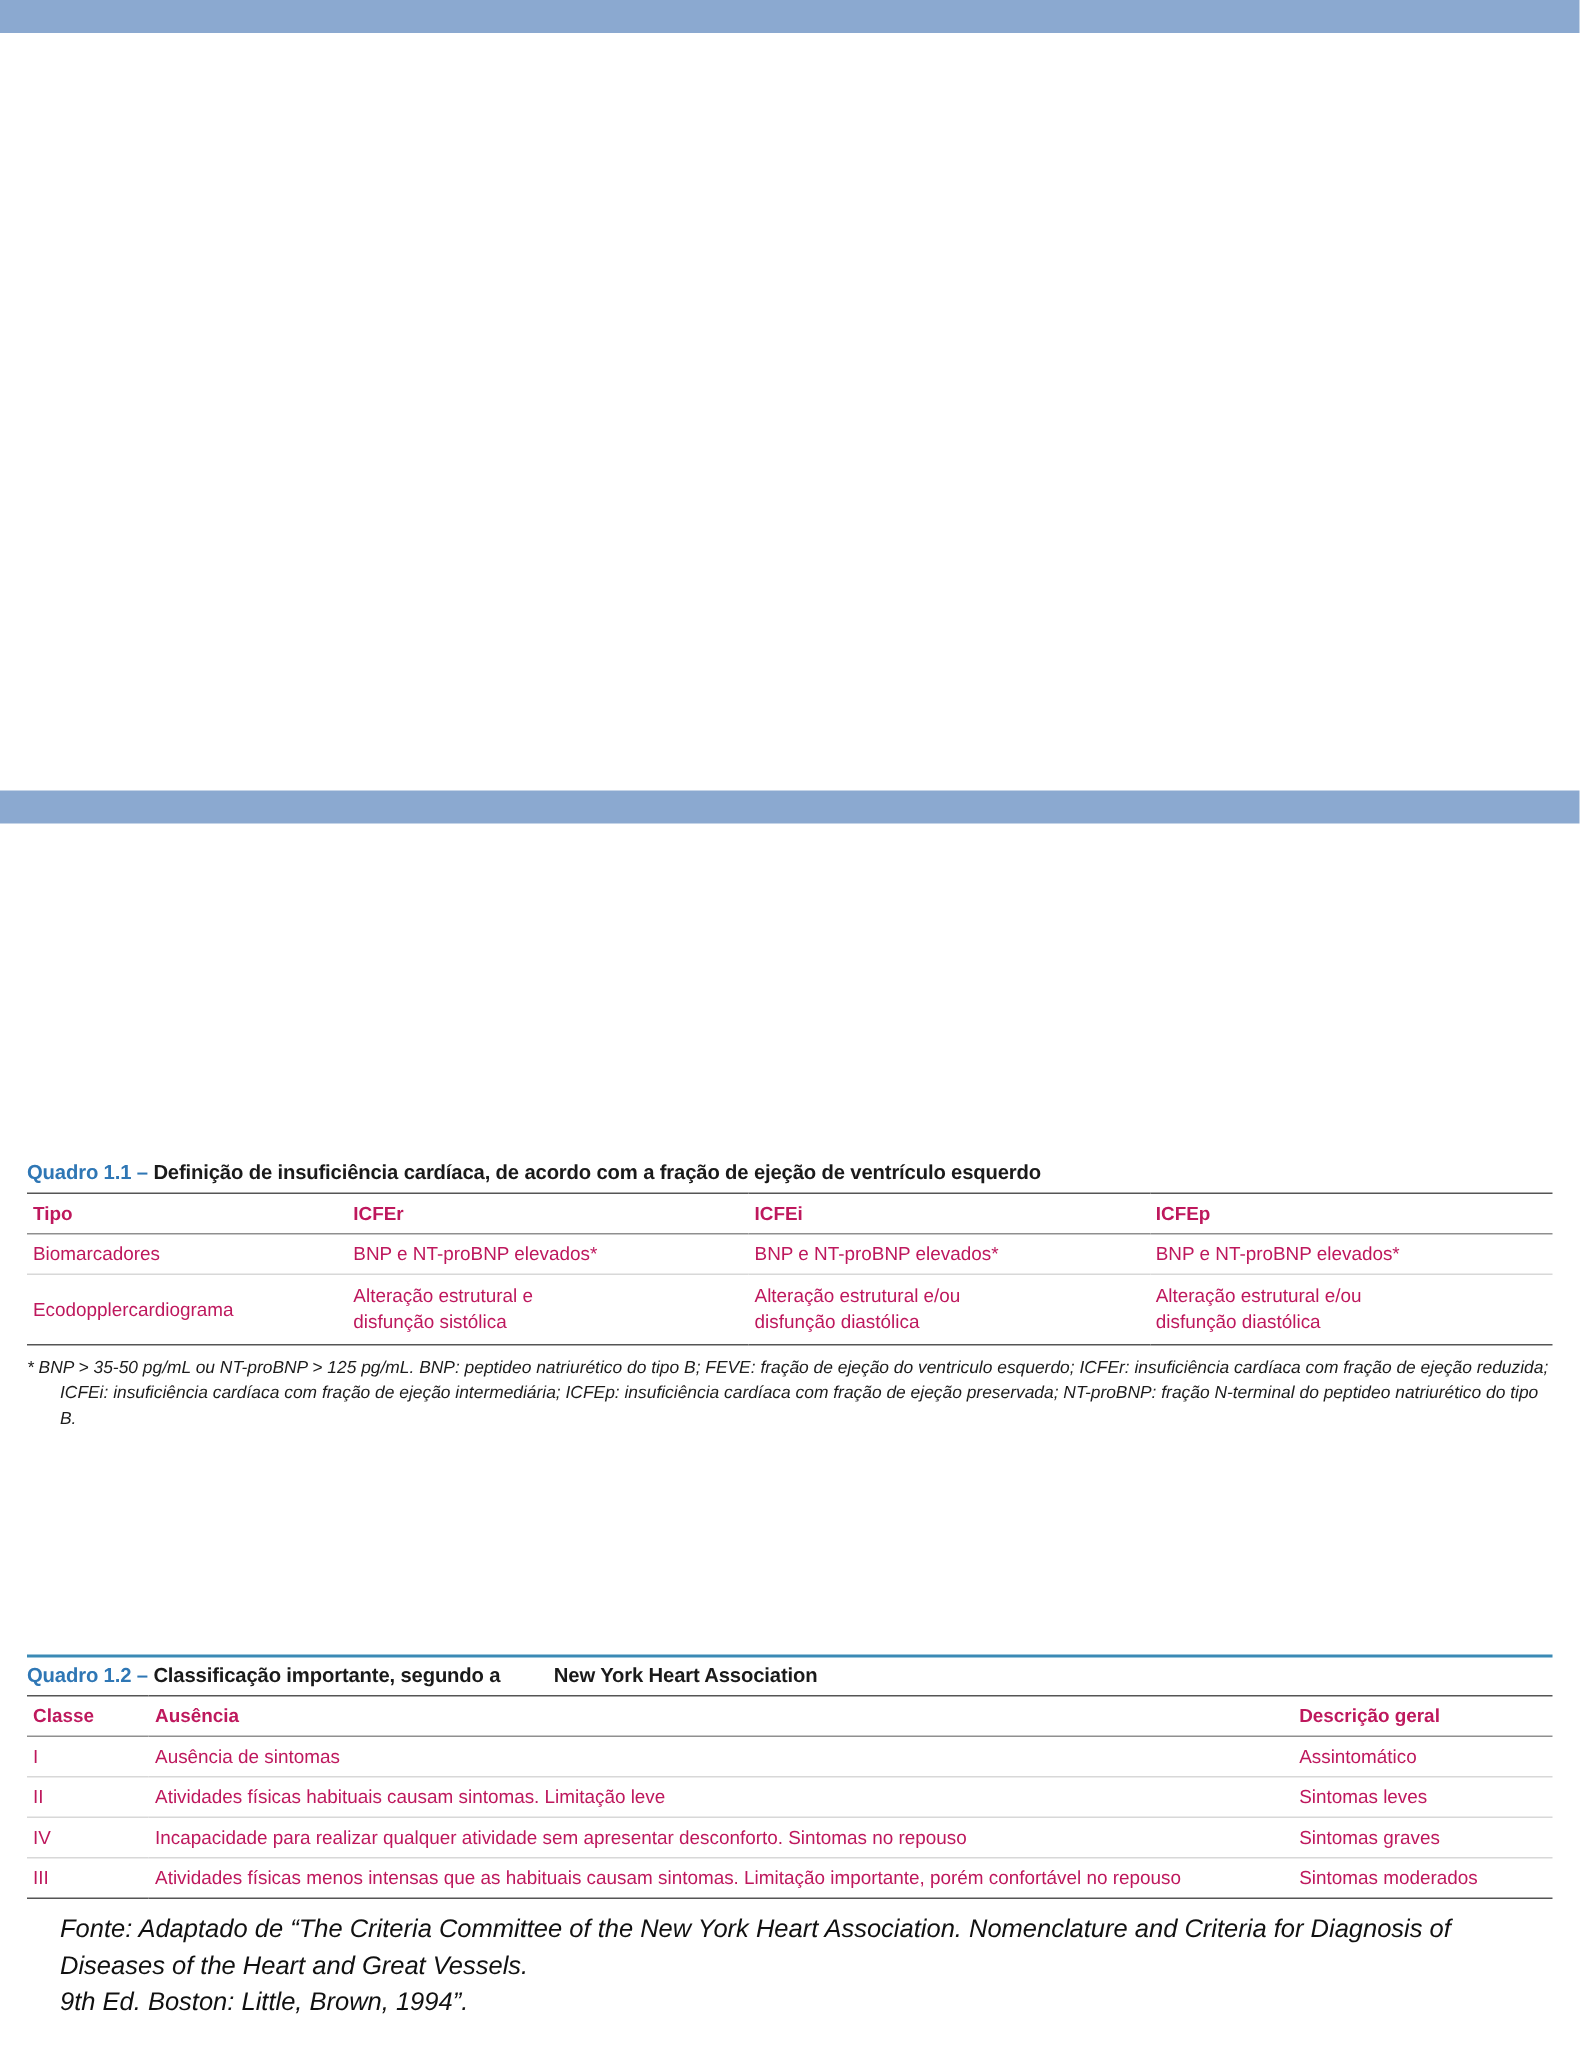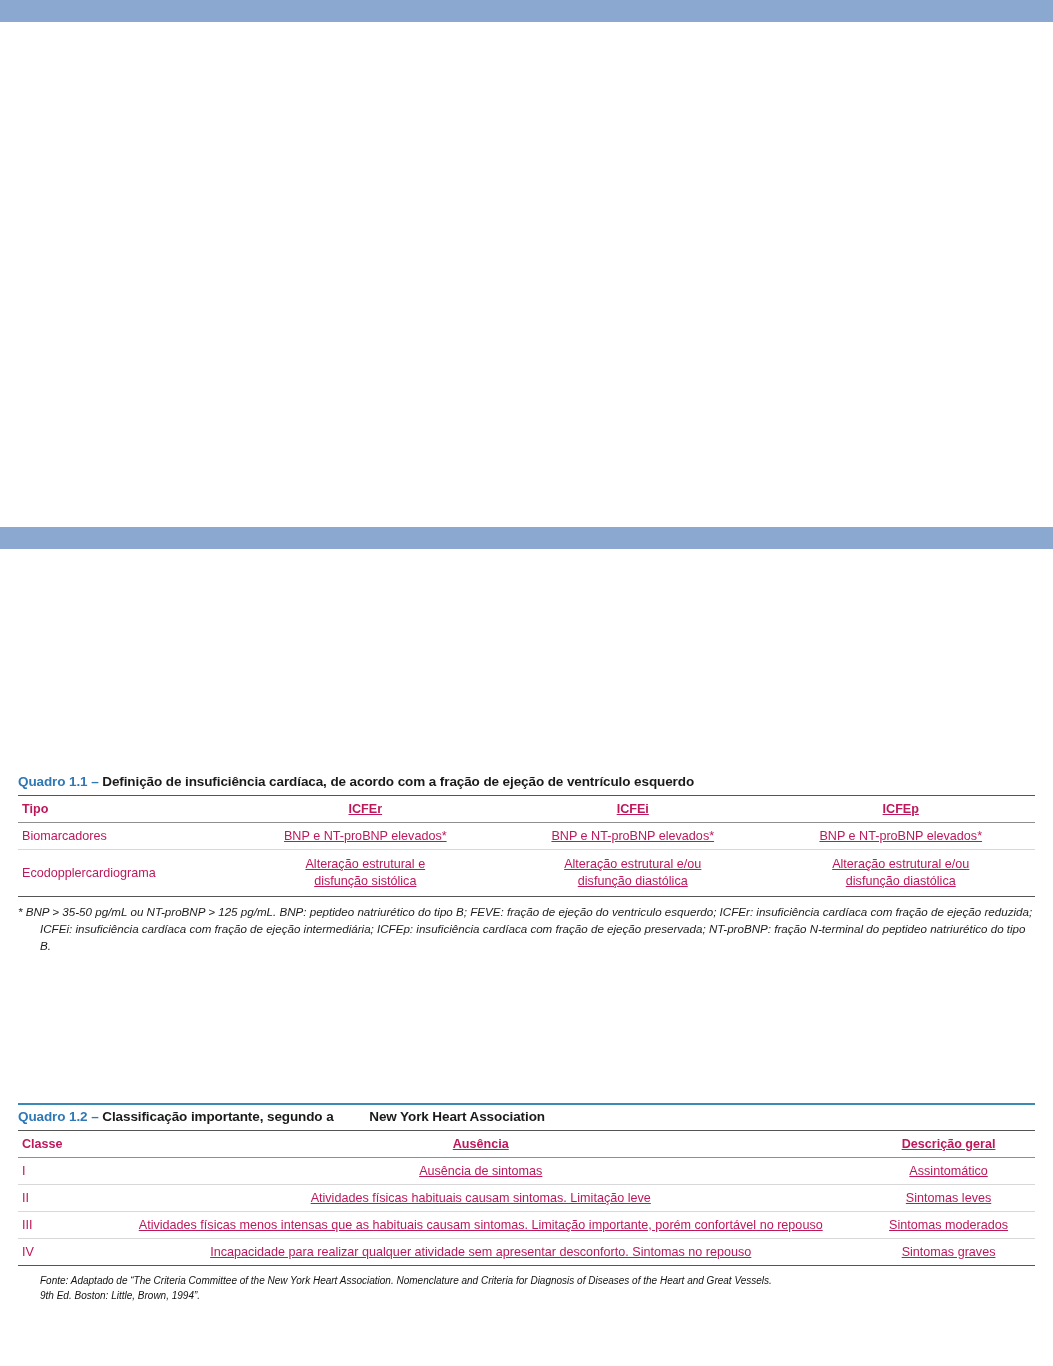--- a/index.html
+++ b/index.html
@@ -78,39 +78,39 @@
     border-top: 1.5px solid #555;
     border-bottom: 1.2px solid #8f8f8f;
   }
   table.qtable tbody td {
     border-bottom: 1px solid #d8d8d8;
   }
   table.qtable tbody tr:last-child td {
     border-bottom: 1.5px solid #555;
   }
   .col-left { text-align: left; }
-  .col-center { text-align: center; text-decoration: underline; }
+  .col-center { text-align: left; }
 
   .two-line { line-height: 1.35; }
 
   .footnote {
     font-size: 11.6px;
     font-style: italic;
     color: #1c1c1c;
     line-height: 1.45;
     padding-top: 7px;
   }
   .footnote.indent-2 {
     padding-left: 22px;
     text-indent: -22px;
   }
   .src-wrap {
     padding-top: 8px;
     padding-left: 22px;
-    font-size: 10px;
+    font-size: 17px;
     font-style: italic;
     line-height: 1.45;
   }
 </style>
 </head>
 <body>
 
 <div class="band top"></div>
 <div class="band mid"></div>
 
@@ -195,28 +195,28 @@
           <td class="col-left">I</td>
           <td class="col-center">Ausência de sintomas</td>
           <td class="col-center">Assintomático</td>
         </tr>
         <tr>
           <td class="col-left">II</td>
           <td class="col-center">Atividades físicas habituais causam sintomas. Limitação leve</td>
           <td class="col-center">Sintomas leves</td>
         </tr>
         <tr>
+          <td class="col-left">IV</td>
+          <td class="col-center">Incapacidade para realizar qualquer atividade sem apresentar desconforto. Sintomas no repouso</td>
+          <td class="col-center">Sintomas graves</td>
+        </tr>
+        <tr>
           <td class="col-left">III</td>
           <td class="col-center">Atividades físicas menos intensas que as habituais causam sintomas. Limitação importante, porém confortável no repouso</td>
           <td class="col-center">Sintomas moderados</td>
-        </tr>
-        <tr>
-          <td class="col-left">IV</td>
-          <td class="col-center">Incapacidade para realizar qualquer atividade sem apresentar desconforto. Sintomas no repouso</td>
-          <td class="col-center">Sintomas graves</td>
         </tr>
       </tbody>
     </table>
 
     <div class="src-wrap">
       <div>Fonte: Adaptado de “The Criteria Committee of the New York Heart Association. Nomenclature and Criteria for Diagnosis of Diseases of the Heart and Great Vessels.</div>
       <div>9th Ed. Boston: Little, Brown, 1994”.</div>
     </div>
   </div>
 

